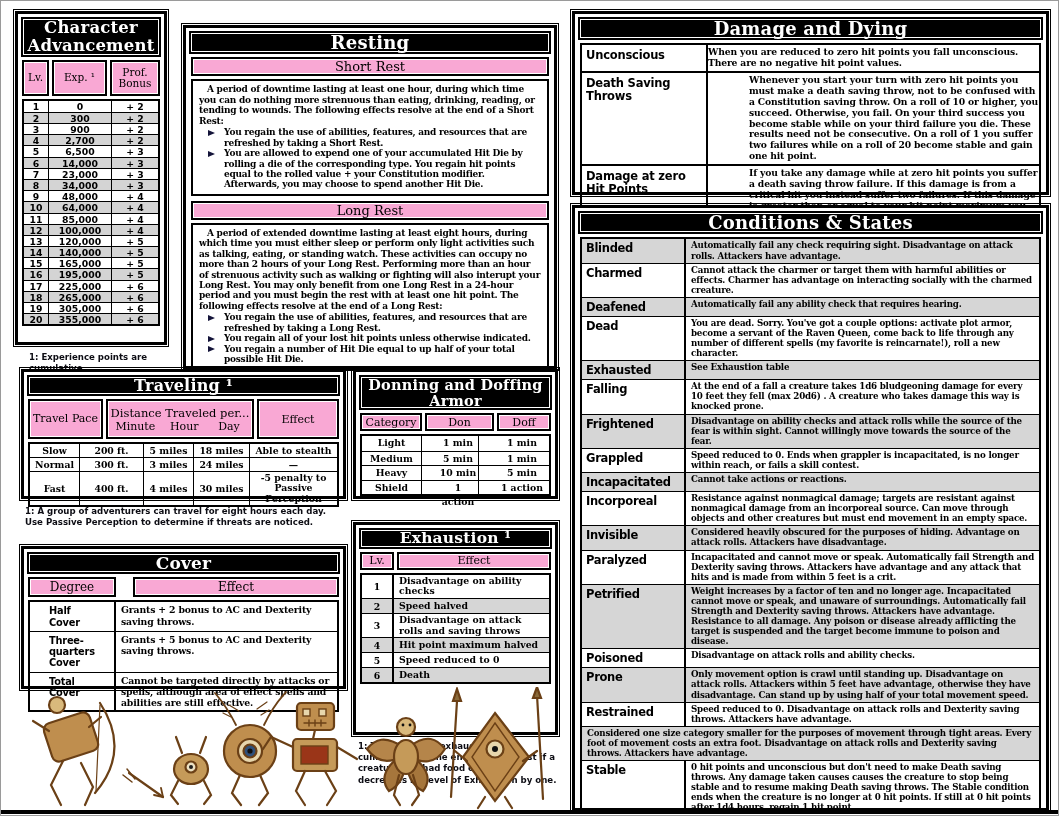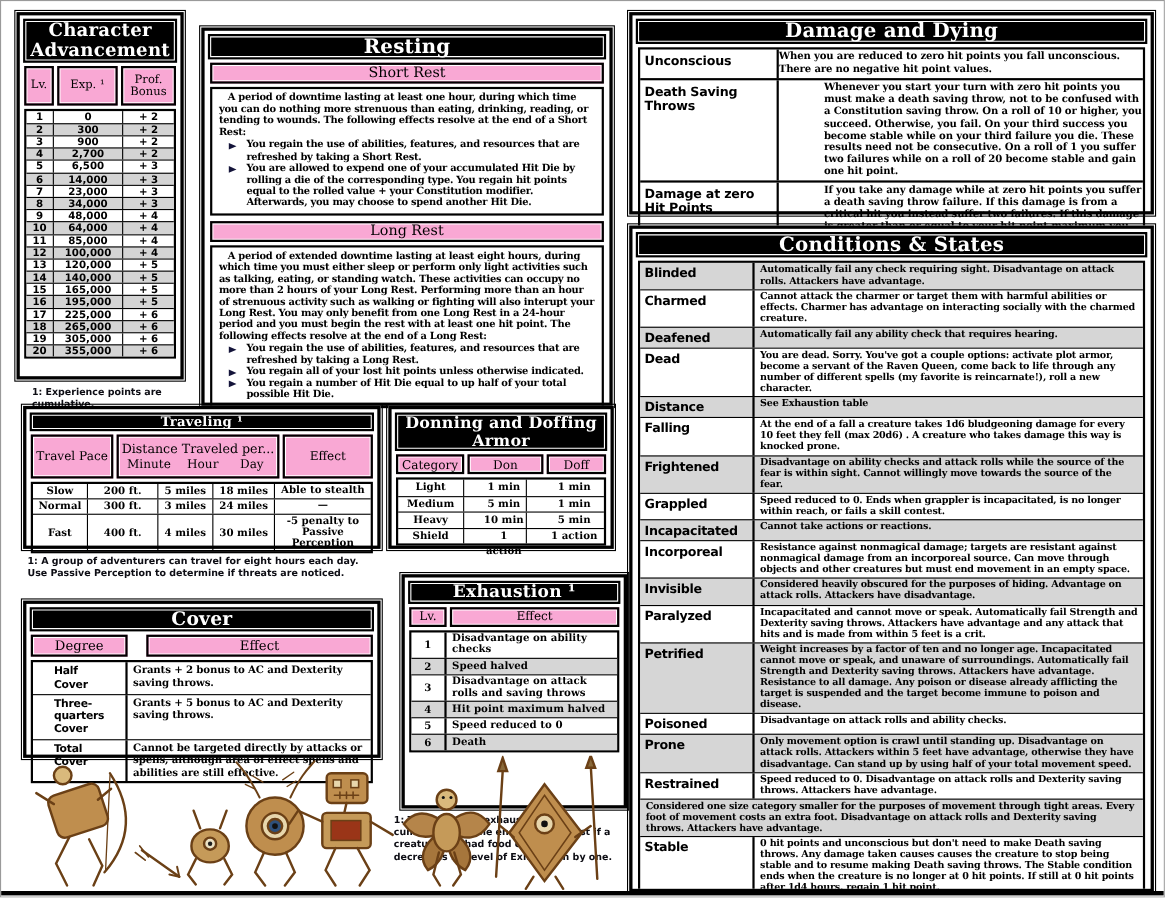--- a/index.html
+++ b/index.html
@@ -70,21 +70,21 @@
   #conditions .ptitle { font-size:18px; }
   .cond-body { margin:0 5px 5px; border:2px solid #000; }
   .cond-row { display:flex; }
   .cond-row + .cond-row { border-top:1px solid #000; }
   .cond-row:nth-child(odd) { background:#d6d6d6; }
   .cond-name { width:104px; border-right:2px solid #000; font:bold 11.5px "DejaVu Sans", sans-serif; padding:2px 4px; letter-spacing:-0.3px; }
   .cond-desc { flex:1; font:bold 8.7px "DejaVu Serif", serif; padding:1px 5px 2px; line-height:1.16; letter-spacing:-0.2px; }
 
   
   #traveling { left:20px; top:368px; width:325px; height:130px; }
-  #traveling .ptitle { font-size:12px;text-align:center; }
+  #traveling .ptitle { font-size:16px;text-align:center; }
   .trav-head { display:flex; gap:3px; margin:0 4px 3px; height:40px; }
   .trav-head .pace { width:75px; font-size:11px; line-height:1.05; }
   .trav-head .dist { flex:1; flex-direction:column; font-size:11.5px; padding:1px 0; }
   .trav-head .dist .subrow { display:flex; width:100%; font-size:11px; }
   .trav-head .dist .subrow span:nth-child(1){ width:38%; }
   .trav-head .dist .subrow span:nth-child(2){ width:30%; }
   .trav-head .dist .subrow span:nth-child(3){ width:32%; }
   .trav-head .eff { width:82px; font-size:11px; }
   .trav-body { margin:0 4px; border:2px solid #000; font:bold 9.3px "DejaVu Serif", serif; text-align:center; }
   .trav-row { display:flex; align-items:center; }
@@ -115,21 +115,21 @@
   #cover .ptitle { font-size:17px; }
   .cov-head { display:flex; gap:17px; margin:0 4px 3px; height:20px; }
   .cov-head .c0 { width:88px; font-size:12px; } .cov-head .c1 { flex:1; font-size:12px; }
   .cov-body { margin:0 4px; border:2px solid #000; }
   .cov-row { display:flex; }
   .cov-row + .cov-row { border-top:1px solid #000; }
   .cov-name { width:86px; border-right:2px solid #000; font:bold 9.8px "DejaVu Sans", sans-serif; padding:3px 19px; letter-spacing:-0.2px; line-height:1.15; }
   .cov-desc { flex:1; font:bold 9.3px "DejaVu Serif", serif; padding:2px 5px; line-height:1.2; letter-spacing:-0.15px; }
 
   
-  #exhaustion { left:364px; top:521px; width:205px; height:213px; }
+  #exhaustion { left:352px; top:521px; width:205px; height:213px; }
   #exhaustion .ptitle { font-size:15.5px; }
   .exh-head { display:flex; gap:3px; margin:0 4px 3px; height:18px; }
   .exh-head .c0 { width:34px; font-size:11px; } .exh-head .c1 { flex:1; font-size:11px; }
   .exh-body { margin:0 4px; border:2px solid #000; font:bold 9.3px "DejaVu Serif", serif; }
   .exh-row { display:flex; align-items:center; min-height:15px; }
   .exh-row + .exh-row { border-top:1px solid #000; }
   .exh-row .c0 { width:32px; border-right:2px solid #000; text-align:center; align-self:stretch; display:flex; align-items:center; justify-content:center; }
   .exh-row .c1 { flex:1; padding:1px 5px; line-height:1.15; }
   .exh-body .exh-row:nth-child(even) { background:#d6d6d6; }
   #exh-note { left:357px; top:740px; width:202px; }
@@ -321,21 +321,21 @@
       </div>
         <div class="cond-row">
         <div class="cond-name">Deafened</div>
         <div class="cond-desc">Automatically fail any ability check that requires hearing.</div>
       </div>
         <div class="cond-row">
         <div class="cond-name">Dead</div>
         <div class="cond-desc">You are dead. Sorry. You've got a couple options: activate plot armor, become a servant of the Raven Queen, come back to life through any number of different spells (my favorite is reincarnate!), roll a new character.</div>
       </div>
         <div class="cond-row">
-        <div class="cond-name">Distance</div>
+        <div class="cond-name">Exhausted</div>
         <div class="cond-desc">See Exhaustion table</div>
       </div>
         <div class="cond-row">
         <div class="cond-name">Falling</div>
         <div class="cond-desc">At the end of a fall a creature takes 1d6 bludgeoning damage for every 10 feet they fell (max 20d6) . A creature who takes damage this way is knocked prone.</div>
       </div>
         <div class="cond-row">
         <div class="cond-name">Frightened</div>
         <div class="cond-desc">Disadvantage on ability checks and attack rolls while the source of the fear is within sight. Cannot willingly move towards the source of the fear.</div>
       </div>

